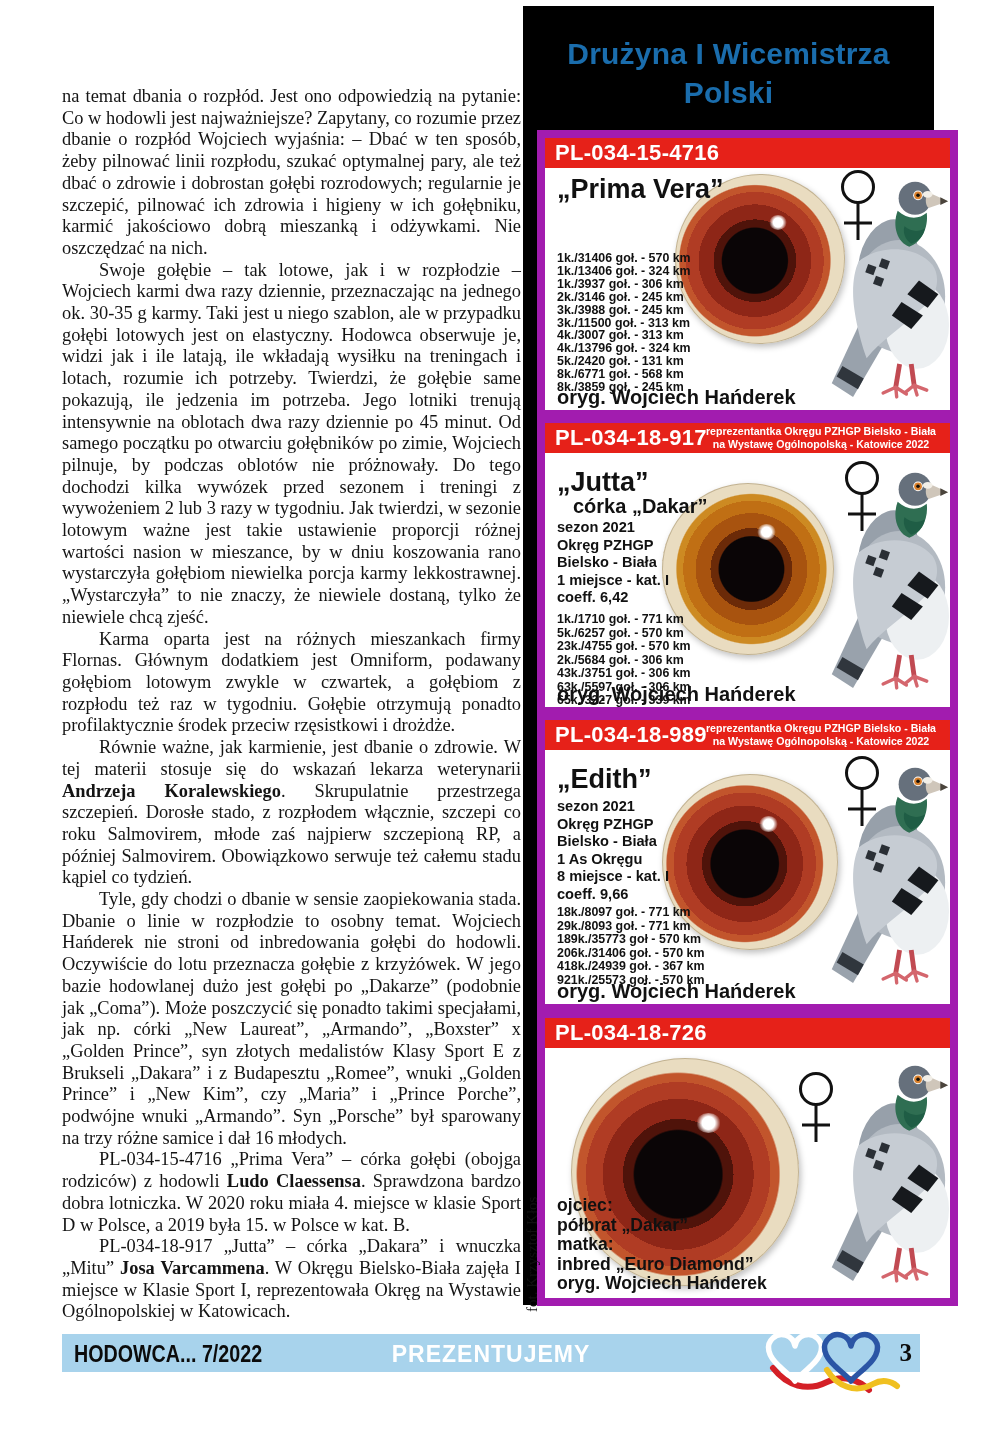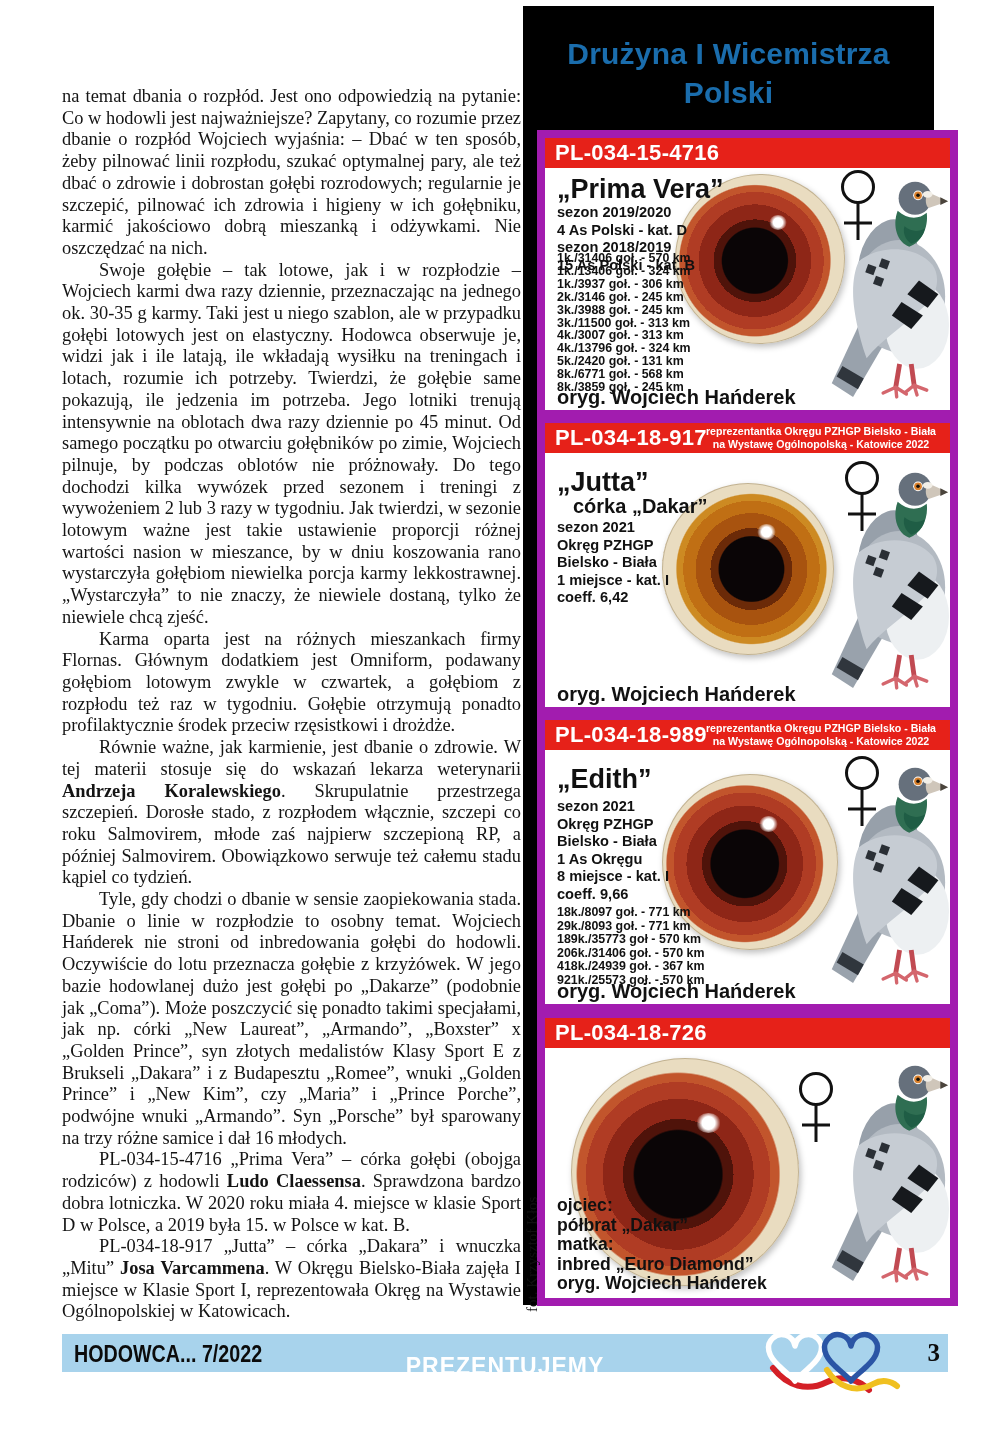--- a/index.html
+++ b/index.html
@@ -62,24 +62,24 @@
   .pigeon{position:absolute;right:0px;z-index:3;}
   .p1{top:0px;}
   .p2{top:6px;}
   .p3{top:4px;}
   .p4{top:4px;}
   
   .photo-credit{position:absolute;left:524px;top:1312px;transform:rotate(-90deg);
        transform-origin:0 0;font-family:"Liberation Serif",serif;font-size:15px;color:#111;
        white-space:nowrap;width:180px;}
   
-  .footer-bar{position:absolute;left:62px;top:1334px;width:858px;height:38px;background:#a8d3ec;padding-left:28px;}
+  .footer-bar{position:absolute;left:62px;top:1334px;width:858px;height:38px;background:#a8d3ec;}
   .footer-mag{position:absolute;left:12px;top:6px;font-size:24px;font-weight:bold;color:#0b0b0b;
        transform:scaleX(0.82);transform-origin:left center;letter-spacing:0px;}
-  .footer-section{position:absolute;left:50%;top:19px;transform:translateX(-50%);
+  .footer-section{position:absolute;left:50%;top:7px;transform:translateX(-50%);
        font-size:23px;font-weight:bold;color:#ffffff;letter-spacing:1px;}
   .footer-page{position:absolute;right:8px;top:5px;font-size:25px;font-weight:bold;color:#0b0b0b;
        font-family:"Liberation Serif",serif;}
   .hearts{position:absolute;left:755px;top:1326px;z-index:6;}
 </style>
 </head>
 <body>
 
 <svg width="0" height="0" style="position:absolute" aria-hidden="true">
   <symbol id="pigeon-sym" viewBox="0 0 130 240">
@@ -137,26 +137,20 @@
       </div>
       <div class="card-body">
         <div class="eye eye1"></div>
         <svg class="female f1" width="46" height="76">
             <use href="#female-sym"></use>
           </svg>
         <svg class="pigeon p1" width="126" height="233">
             <use href="#pigeon-sym"></use>
           </svg>
         <div class="bird-name" style="top:6px">„Prima Vera”</div>
-        <div class="info-list" style="top:36px">
-            <div>sezon 2019/2020</div>
-            <div>4 As Polski - kat. D</div>
-            <div>sezon 2018/2019</div>
-            <div>15 As Polski - kat. B</div>
-          </div>
         <div class="result-list" style="top:84px">
             <div>1k./31406 goł. - 570 km</div>
             <div>1k./13406 goł. - 324 km</div>
             <div>1k./3937 goł. - 306 km</div>
             <div>2k./3146 goł. - 245 km</div>
             <div>3k./3988 goł. - 245 km</div>
             <div>3k./11500 goł. - 313 km</div>
             <div>4k./3007 goł. - 313 km</div>
             <div>4k./13796 goł. - 324 km</div>
             <div>5k./2420 goł. - 131 km</div>
@@ -185,20 +179,29 @@
           </svg>
         <div class="bird-name" style="top:14px">„Jutta”</div>
         <div class="bird-subname" style="top:42px">córka „Dakar”</div>
         <div class="info-list" style="top:66px">
             <div>sezon 2021</div>
             <div>Okręg PZHGP</div>
             <div>Bielsko - Biała</div>
             <div>1 miejsce - kat. I</div>
             <div>coeff. 6,42</div>
           </div>
+        <div class="result-list" style="top:160px;line-height:13.5px">
+            <div>1k./1710 goł. - 771 km</div>
+            <div>5k./6257 goł. - 570 km</div>
+            <div>23k./4755 goł. - 570 km</div>
+            <div>2k./5684 goł. - 306 km</div>
+            <div>43k./3751 goł. - 306 km</div>
+            <div>63k./5597 goł. - 306 km</div>
+            <div>65k./3227 goł. - 339 km</div>
+          </div>
         <div class="orig-line" style="top:230px">oryg. Wojciech Hańderek</div>
       </div>
     </div>
 
     <div class="card c3">
       <div class="card-bar">
         <span class="card-id">PL-034-18-989</span>
         <span class="card-note">
           <span>reprezentantka Okręgu PZHGP Bielsko - Biała</span><br>
           <span>na Wystawę Ogólnopolską - Katowice 2022</span>

